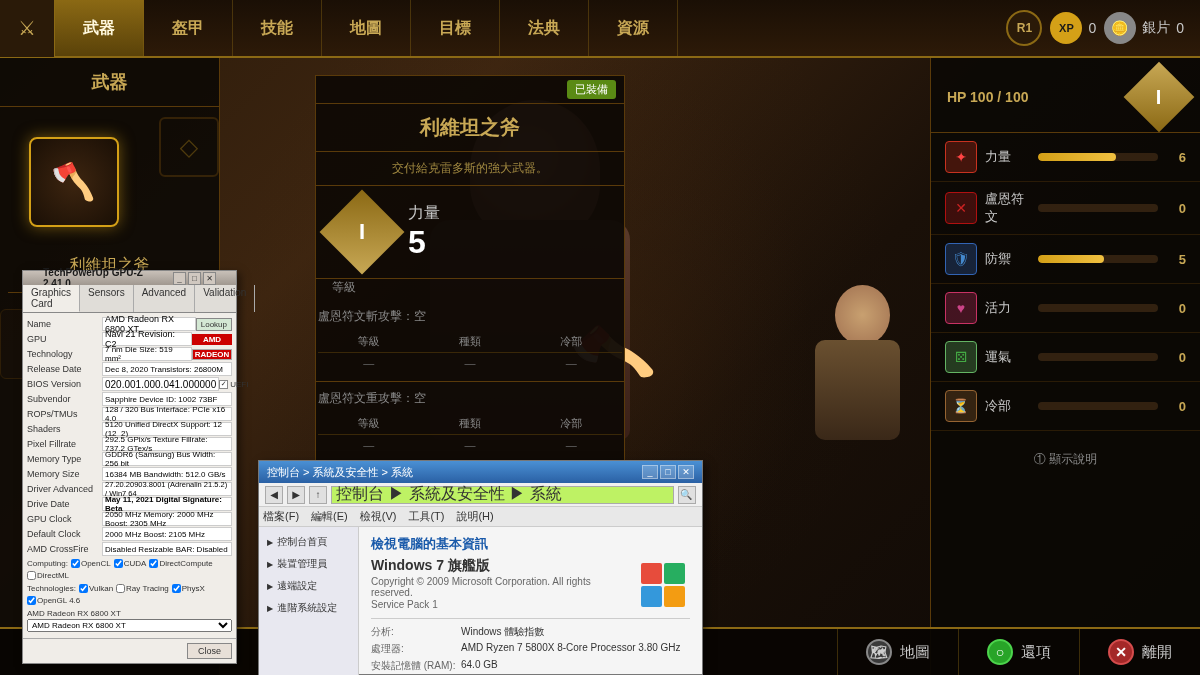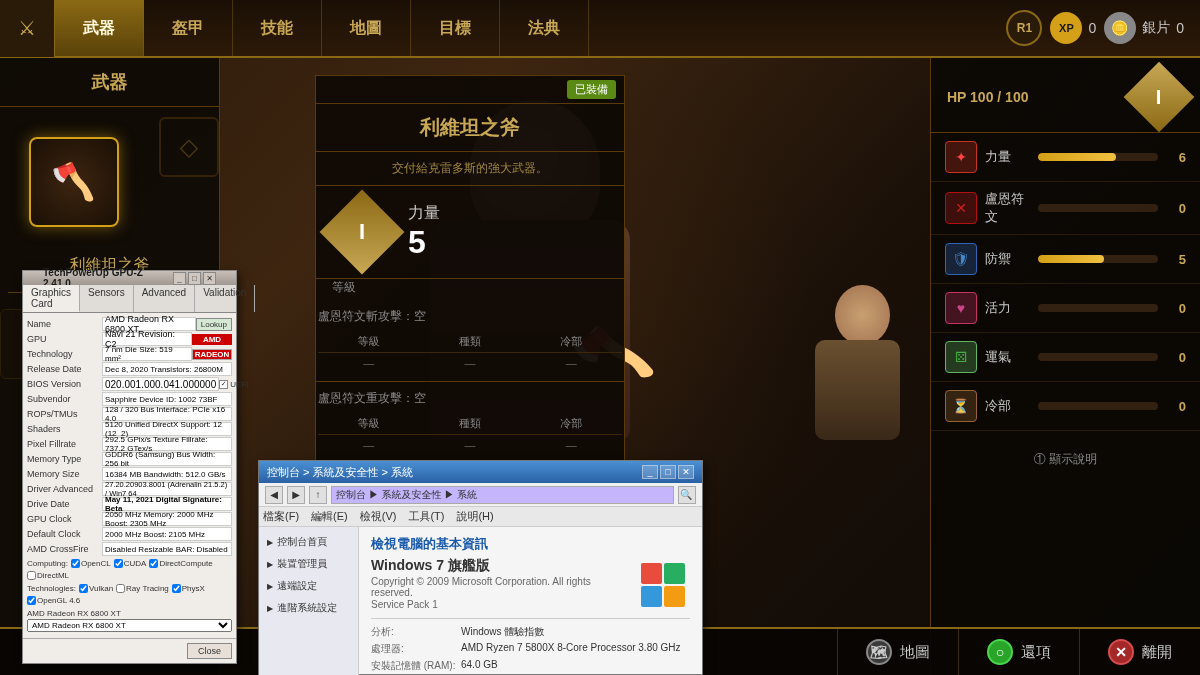--- a/index.html
+++ b/index.html
@@ -681,25 +681,25 @@
       background: #f0f0f0;
       height: 24px;
       display: flex;
       align-items: center;
       padding: 0 6px;
       gap: 4px;
       border-bottom: 1px solid #ccc;
     }
 
     .addr-path {
-      background: #c4b5fd;
+      background: #bef264;
       border: 1px solid #aaa;
       flex: 1;
       height: 18px;
-      font-size: 10px;
+      font-size: 16px;
       padding: 0 4px;
       display: flex;
       align-items: center;
       color: #333;
       text-align: center;
     }
 
     .addr-btn {
       width: 18px; height: 18px;
       background: #e0e0e0;
@@ -867,20 +867,23 @@
       <span>技能</span>
     </div>
     <div class="nav-tab">
       <span>地圖</span>
     </div>
     <div class="nav-tab">
       <span>目標</span>
     </div>
     <div class="nav-tab">
       <span>法典</span>
+    </div>
+    <div class="nav-tab">
+      <span>資源</span>
     </div>
   </div>
   <div class="nav-right">
     <div class="nav-btn">R1</div>
     <div class="xp-display">
       <div class="xp-circle">
         <span>XP</span>
       </div>
       <span>0</span>
     </div>

